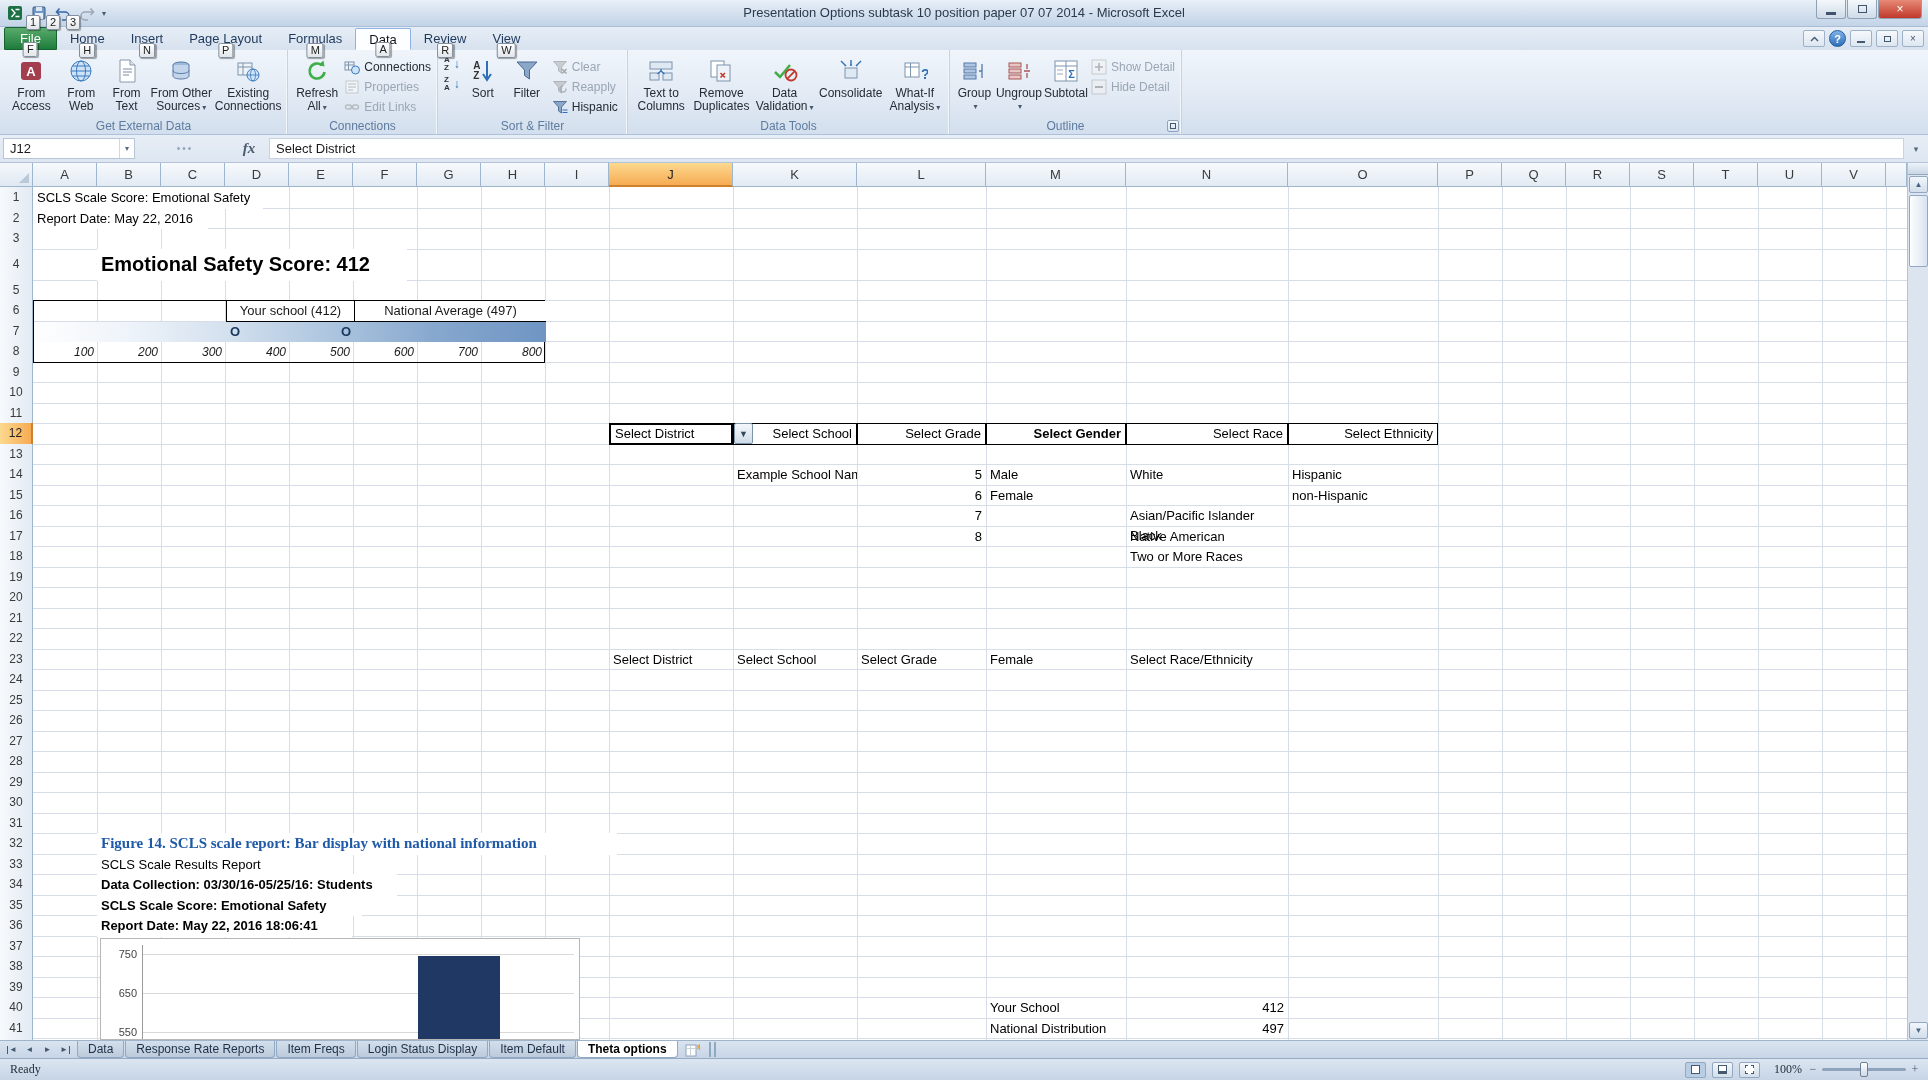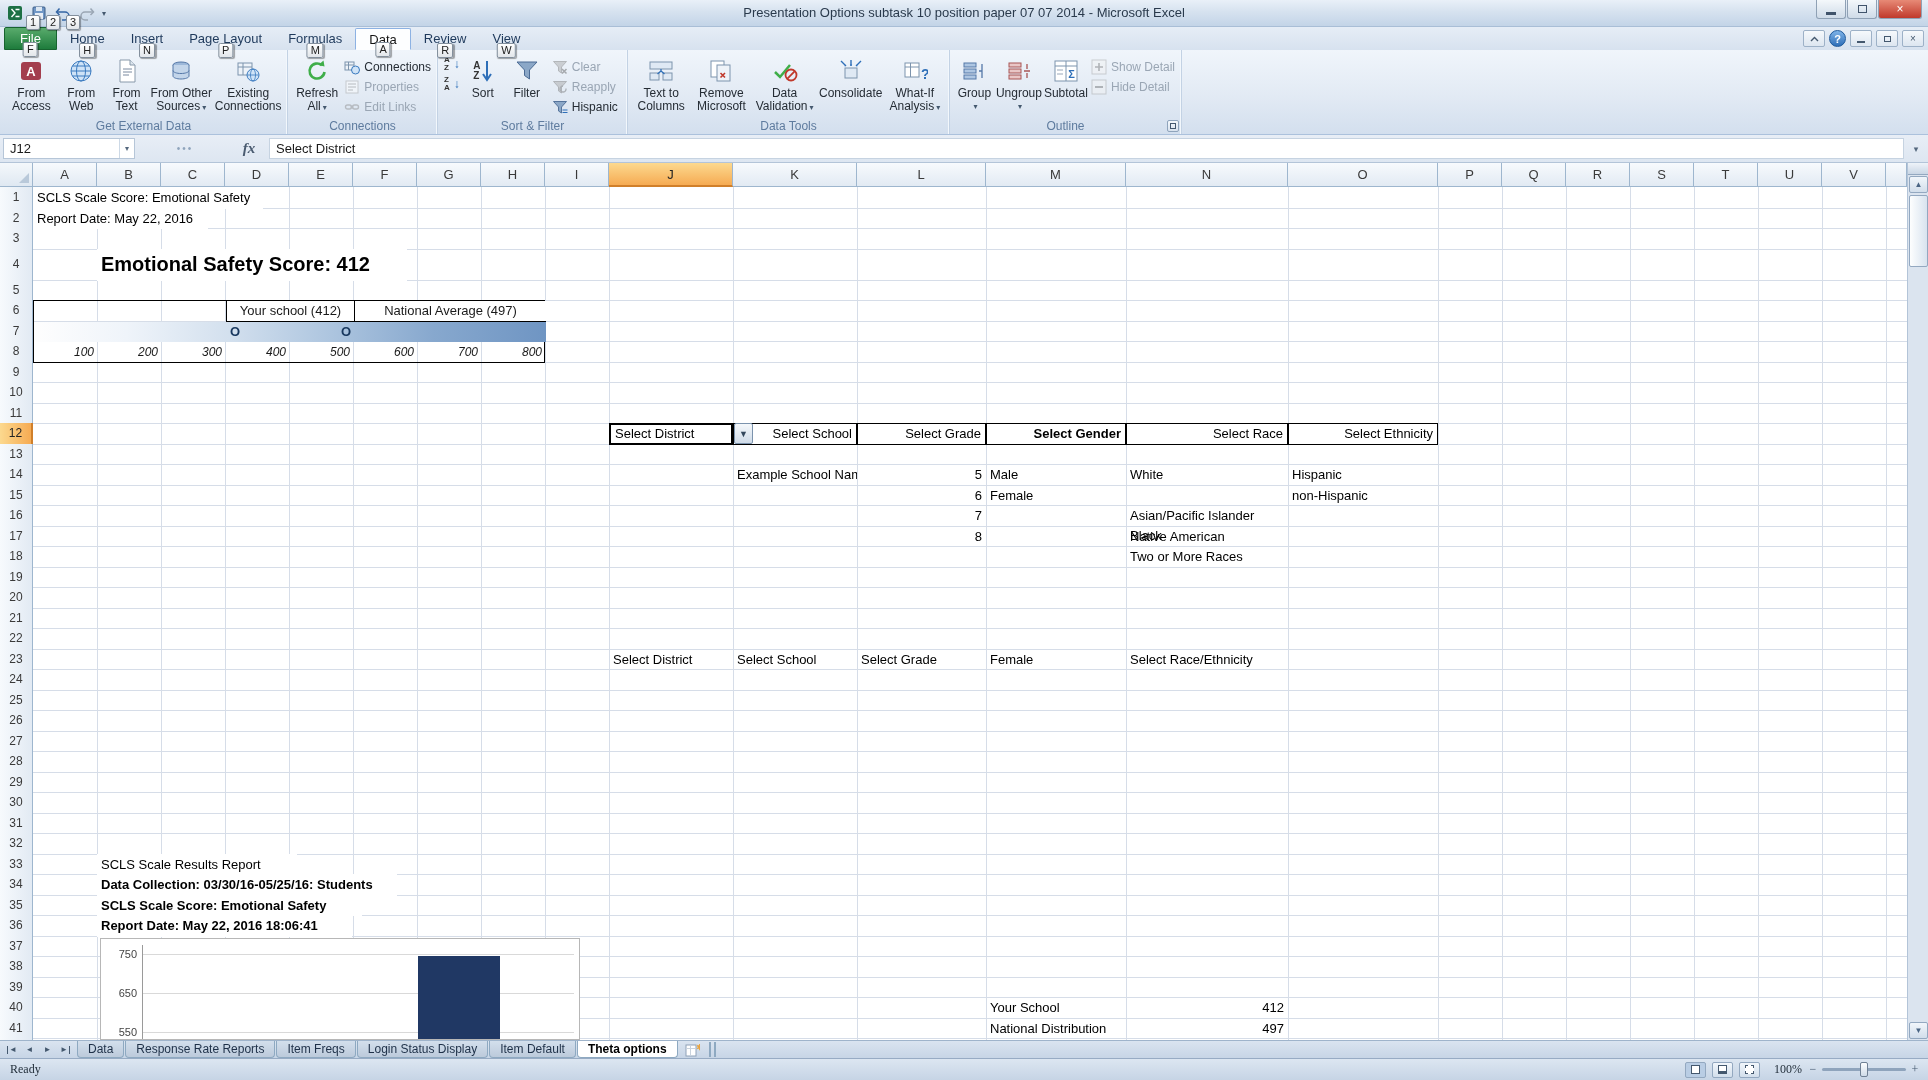--- a/index.html
+++ b/index.html
@@ -459,21 +459,21 @@
         </div>
         <div class="rbtn" style="width:62px;">
           <span class="icn">
             <svg class="s26" viewBox="0 0 26 26">
                 <rect x="3" y="3" width="13" height="16" fill="#fff" stroke="#7d94ad"></rect>
                 <rect x="9" y="7" width="13" height="16" fill="#eef3f9" stroke="#7d94ad"></rect>
                 <path d="M12.5 15l4.5 4.5M17 15l-4.5 4.5" stroke="#c0392b" stroke-width="1.6"></path>
               </svg>
           </span>
           <span>Remove</span>
-          <span>Microsoft</span>
+          <span>Duplicates</span>
         </div>
         <div class="rbtn" style="width:64px;">
           <span class="icn">
             <svg class="s26" viewBox="0 0 26 26">
                 <path d="M3 14l5 5L18 7" fill="none" stroke="#3fae49" stroke-width="2.5"></path>
                 <circle cx="19" cy="17" r="5.5" fill="none" stroke="#c0392b" stroke-width="1.8"></circle>
                 <path d="M15.2 20.8l7.6-7.6" stroke="#c0392b" stroke-width="1.8"></path>
               </svg>
           </span>
           <span>Data</span>
@@ -677,20 +677,21 @@
       <div class="cell r" style="left: 857px; top: 342px; width: 129px; height: 21.5px;">7</div>
       <div class="cell" style="left: 1126px; top: 342px; width: 162px; height: 21.5px;">Asian/Pacific Islander</div>
       <div class="cell r" style="left: 857px; top: 362.5px; width: 129px; height: 21.5px;">8</div>
       <div class="cell" style="left: 1126px; top: 362.5px; width: 162px; height: 21.5px;">Native American</div>
       <div class="cell" style="left: 1126px; top: 383px; width: 162px; height: 21.5px;">Two or More Races</div>
       <div class="cell" style="left: 609px; top: 485.5px; width: 124px; height: 21.5px;">Select District</div>
       <div class="cell" style="left: 733px; top: 485.5px; width: 124px; height: 21.5px;">Select School</div>
       <div class="cell" style="left: 857px; top: 485.5px; width: 129px; height: 21.5px;">Select Grade</div>
       <div class="cell" style="left: 986px; top: 485.5px; width: 140px; height: 21.5px;">Female</div>
       <div class="cell" style="left: 1126px; top: 485.5px; width: 162px; height: 21.5px;">Select Race/Ethnicity</div>
+      <div class="cell cap ovf" style="left: 97px; top: 670px; width: 520px; height: 21.5px;">Figure 14. SCLS scale report: Bar display with national information</div>
       <div class="cell ovf" style="left: 97px; top: 690.5px; width: 200px; height: 21.5px;">SCLS Scale Results Report</div>
       <div class="cell bold ovf" style="left: 97px; top: 711px; width: 300px; height: 21.5px;">Data Collection: 03/30/16-05/25/16: Students</div>
       <div class="cell bold ovf" style="left: 97px; top: 731.5px; width: 265px; height: 21.5px;">SCLS Scale Score: Emotional Safety</div>
       <div class="cell bold ovf" style="left: 97px; top: 752px; width: 255px; height: 21.5px;">Report Date: May 22, 2016 18:06:41</div>
       <div class="cell" style="left: 986px; top: 834px; width: 140px; height: 21.5px;">Your School</div>
       <div class="cell r" style="left: 1126px; top: 834px; width: 162px; height: 21.5px;">412</div>
       <div class="cell" style="left: 986px; top: 854.5px; width: 140px; height: 21.5px;">National Distribution</div>
       <div class="cell r" style="left: 1126px; top: 854.5px; width: 162px; height: 21.5px;">497</div>
       <div class="" id="dv-btn" style="left: 734px; top: 260px;">▼</div>
       <div class="" id="scale-box" style="left: 33px; top: 137px; width: 512px; height: 62.5px;">

